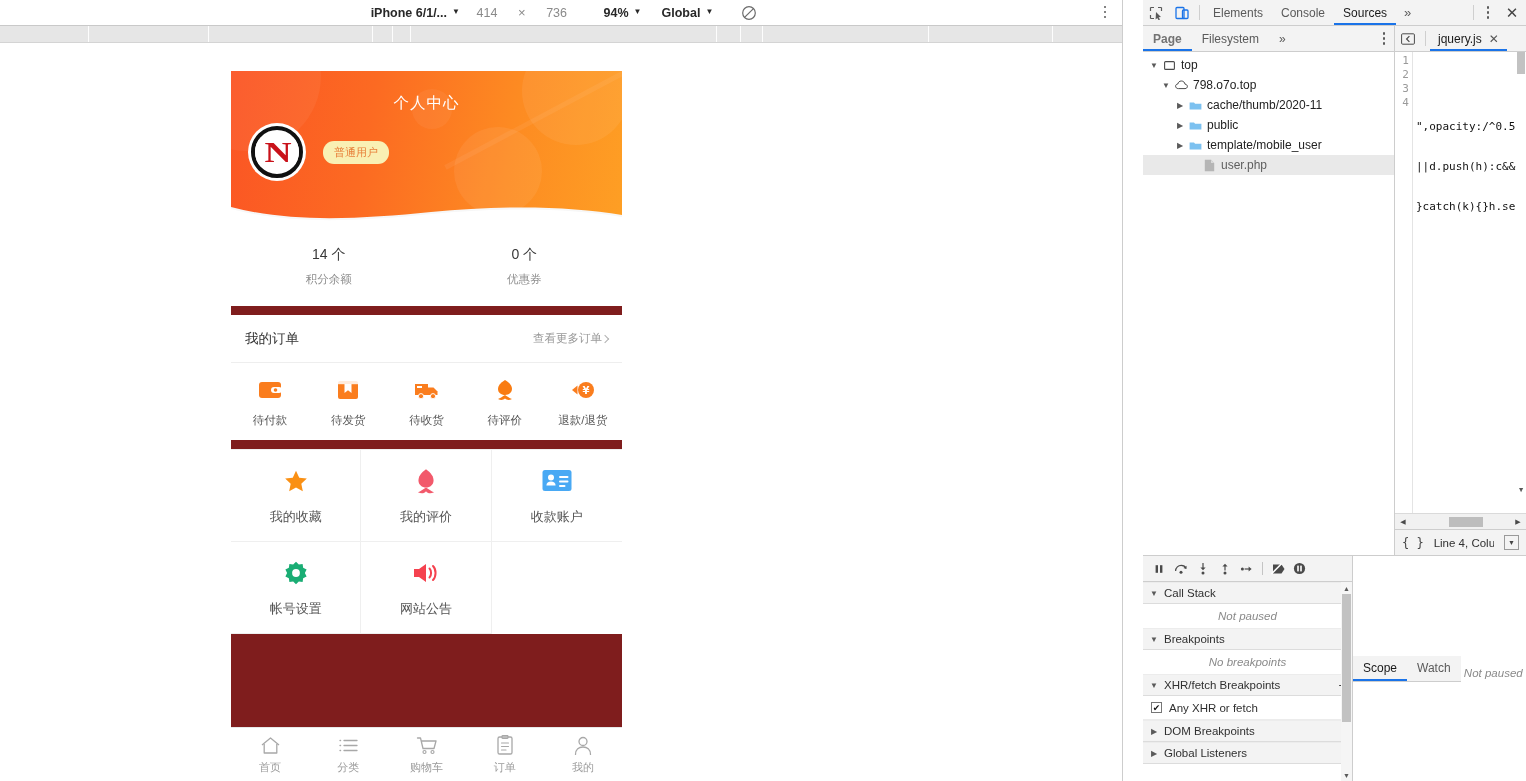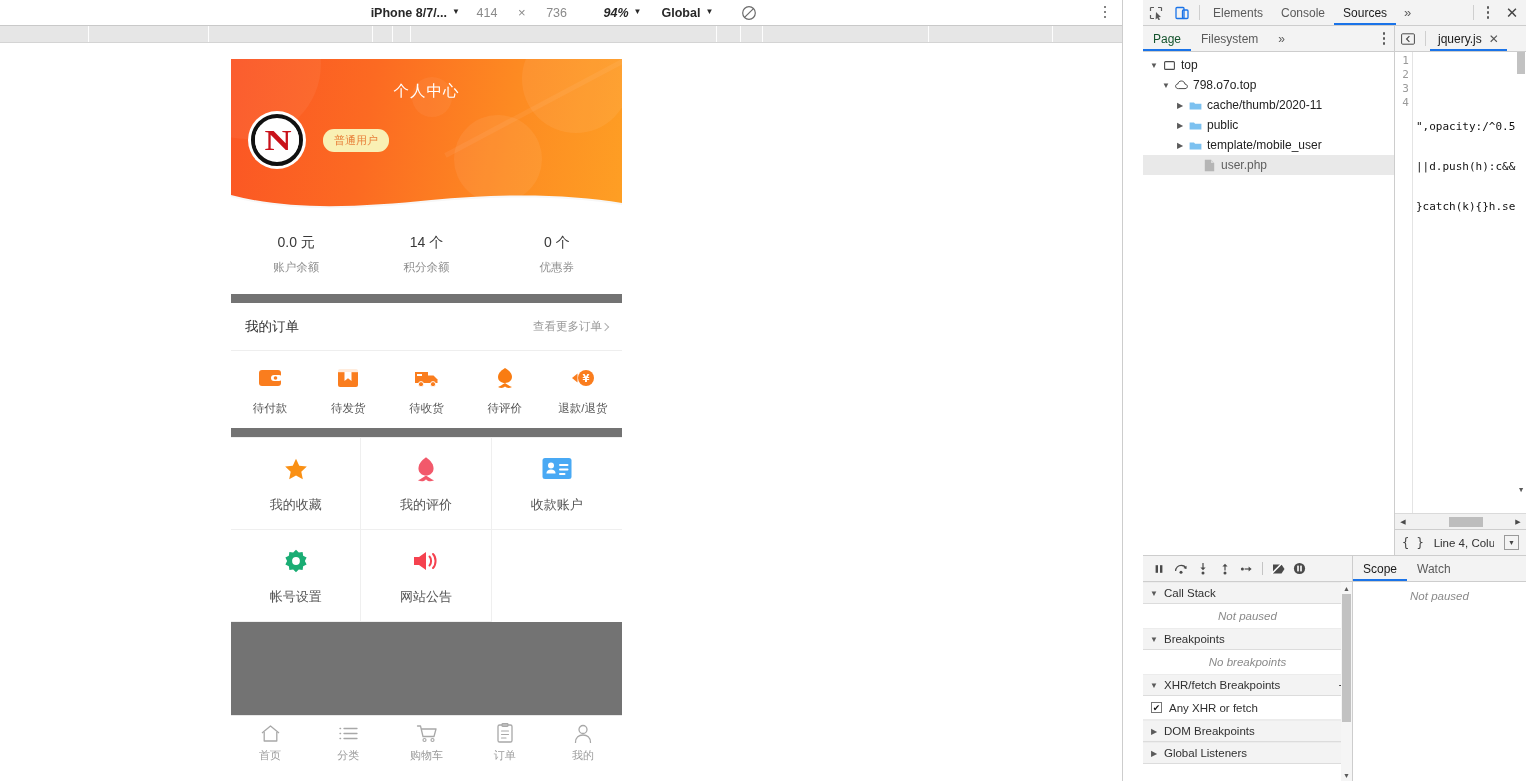--- a/index.html
+++ b/index.html
@@ -15,37 +15,37 @@
                    border-right:1px solid #cdcdcd; display:flex; flex-direction:column; }
 
   .device-toolbar { height:25px; flex:0 0 25px; display:flex; align-items:center;
                     justify-content:center; background:#fff; position:relative; }
   .dt-inner { display:flex; align-items:center; gap:0; font-size:12.5px; color:#3c3c3c; }
   .dt-item { display:flex; align-items:center; padding:0 6px; white-space:nowrap; }
   .dt-select { font-weight:600; color:#282828; }
   .caret { display:inline-block; margin-left:5px; font-size:8px; line-height:1; transform:translateY(-1px); }
   .dt-num { color:#8a8a8a; width:42px; text-align:center; }
   .dt-x { color:#8a8a8a; padding:0 10px; font-size:13px; }
-  .dt-zoom { font-weight:600; color:#282828; margin-left:20px;font-style:italic; }
+  .dt-zoom { font-weight:600; color:#282828; margin-left:20px; }
   .dt-online { font-weight:600; color:#282828; margin-left:8px; }
   .throttle-icon { margin-left:22px; width:16px; height:16px; position:relative; }
   .throttle-icon svg { display:block; }
   .dt-kebab { position:absolute; right:8px; top:3px; width:18px; height:18px;
               display:flex; flex-direction:column; align-items:center; justify-content:center; gap:2.5px; }
   .dt-kebab i { width:2.5px; height:2.5px; border-radius:50%; background:#5a5a5a; display:block; }
 
   .ruler { height:18px; flex:0 0 18px; background:#e6e6e6;
            border-top:1px solid #c9c9c9; border-bottom:1px solid #d4d4d4; position:relative; }
   .ruler .tick { position:absolute; top:0; bottom:0; width:1px; background:#fdfdfd; }
 
   .stage { flex:1 1 auto; background:#fff; position:relative; overflow:hidden; }
 
   
-  .phone { position:absolute; left:231px; top:16px; width:391px; height:711px;
-           background:#737373; overflow:hidden; }
+  .phone { position:absolute; left:231px; top:28px; width:391px; height:711px;
+           background:#7f1d1d; overflow:hidden; }
 
   .hero { position:relative; height:155px; overflow:hidden;
           background:linear-gradient(100deg,#fb5524 0%,#fc6a22 35%,#fd8b22 70%,#fe9f24 100%); }
   .hero .bubble { position:absolute; border-radius:50%; background:rgba(255,255,255,0.065); }
   .hero .b1 { width:108px; height:108px; right:-8px; top:-34px; }
   .hero .b2 { width:88px; height:88px; right:80px; top:56px; }
   .hero .b3 { width:40px; height:40px; right:170px; top:18px; background:rgba(255,255,255,0.05);}
   .hero .b4 { width:150px; height:150px; left:-60px; top:-70px; background:rgba(255,255,255,0.05);}
   .hero .streak { position:absolute; width:230px; height:5px; background:rgba(255,255,255,0.06);
                   transform:rotate(-28deg); right:-40px; top:40px; }
@@ -114,21 +114,21 @@
   .kebab-v i { width:2.5px; height:2.5px; border-radius:50%; background:#5a5a5a; }
   .closebtn { width:28px; display:flex; align-items:center; justify-content:center; font-size:15px; color:#444; }
 
   .dt-body { flex:1 1 auto; display:flex; flex-direction:column; min-height:0; }
   .upper { height:530px; flex:0 0 530px; display:flex; border-bottom:1px solid #cdcdcd; }
 
   .navigator { width:252px; flex:0 0 252px; display:flex; flex-direction:column;
                border-right:1px solid #cdcdcd; background:#f3f3f3; }
   .subtabs { height:26px; flex:0 0 26px; display:flex; align-items:stretch; border-bottom:1px solid #cdcdcd; }
   .subtab { display:flex; align-items:center; padding:0 10px; color:#5a5a5a; position:relative; }
-  .subtab.active { color:#14532d; font-weight:400; }
+  .subtab.active { color:#737373; font-weight:700; }
   .subtab.active::after { content:""; position:absolute; left:0; right:0; bottom:0; height:2px; background:#1a73e8; }
   .subtabs .spacer { flex:1; }
 
   .tree { flex:1; background:#fff; padding-top:3px; overflow:hidden; }
   .trow { height:20px; display:flex; align-items:center; font-size:12px; color:#222; white-space:nowrap; }
   .trow.sel { background:#e9e9e9; }
   .tw { width:14px; display:flex; align-items:center; justify-content:center; color:#5a5a5a; font-size:8px; }
   .tico { width:18px; display:flex; align-items:center; justify-content:center; }
   .tlabel { padding-left:2px; }
   .tlabel.muted { color:#5e5e5e; }
@@ -179,39 +179,39 @@
                font-style:italic; color:#8a8a8a; font-size:11.5px; background:#fff; }
   .cbrow { height:24px; display:flex; align-items:center; gap:7px; padding:0 8px;
            background:#fff; border-bottom:1px solid #ececec; font-size:11.5px; }
   .cb { width:11px; height:11px; border:1px solid #767676; background:#fff; display:flex;
         align-items:center; justify-content:center; font-size:9px; color:#111; }
   .dbg-scroll { position:absolute; right:0; top:0; bottom:0; width:11px; background:#f5f5f5; }
   .dbg-scroll .thumb { position:absolute; left:1px; top:12px; width:9px; height:128px; background:#c2c2c2; }
   .dbg-scroll .arw { position:absolute; left:0; right:0; height:12px; display:flex;
                      align-items:center; justify-content:center; font-size:7px; color:#5a5a5a; }
 
-  .dbg-right { flex:1; display:flex; flex-direction:column; background:#fff; }
+  .dbg-right { flex:1; display:flex; flex-direction:row; background:#fff;align-items:center; }
   .sw-tabs { height:26px; flex:0 0 26px; display:flex; align-items:stretch;
              background:#f3f3f3; border-bottom:1px solid #cdcdcd; }
   .sw-tab { display:flex; align-items:center; padding:0 10px; color:#5a5a5a; position:relative; }
   .sw-tab.active { color:#1a1a1a; }
   .sw-tab.active::after { content:""; position:absolute; left:0; right:0; bottom:0; height:2px; background:#1a73e8; }
   .sw-body { flex:1; padding-top:8px; text-align:center; font-style:italic; color:#8a8a8a; font-size:11.5px; }
 </style>
 </head>
 <body>
 
 <div class="root">
 
   <div class="viewport-pane">
 
     <div class="device-toolbar">
       <div class="dt-inner">
         <div class="dt-item dt-select">
-          <span>iPhone 8/7/...</span>
+          <span>iPhone 6/1/...</span>
           <span class="caret">▼</span>
         </div>
         <div class="dt-num">414</div>
         <div class="dt-x">×</div>
         <div class="dt-num">736</div>
         <div class="dt-item dt-zoom">
           <span>94%</span>
           <span class="caret">▼</span>
         </div>
         <div class="dt-item dt-online">
@@ -265,24 +265,20 @@
           </div>
           <div class="badge">普通用户</div>
 
           <svg class="wave" viewBox="0 0 391 34" preserveAspectRatio="none">
             <path d="M0,14 C60,30 130,26 200,19 C270,12 340,13 391,22 L391,34 L0,34 Z" fill="#f7f7f7"></path>
             <path d="M0,16 C60,32 130,28 200,21 C270,14 340,15 391,24 L391,34 L0,34 Z" fill="#ffffff"></path>
           </svg>
         </div>
 
         <div class="stats">
-          <div class="stat">
-            <div class="v">0.0 元</div>
-            <div class="l">账户余额</div>
-          </div>
           <div class="stat">
             <div class="v">14 个</div>
             <div class="l">积分余额</div>
           </div>
           <div class="stat">
             <div class="v">0 个</div>
             <div class="l">优惠券</div>
           </div>
         </div>
 

